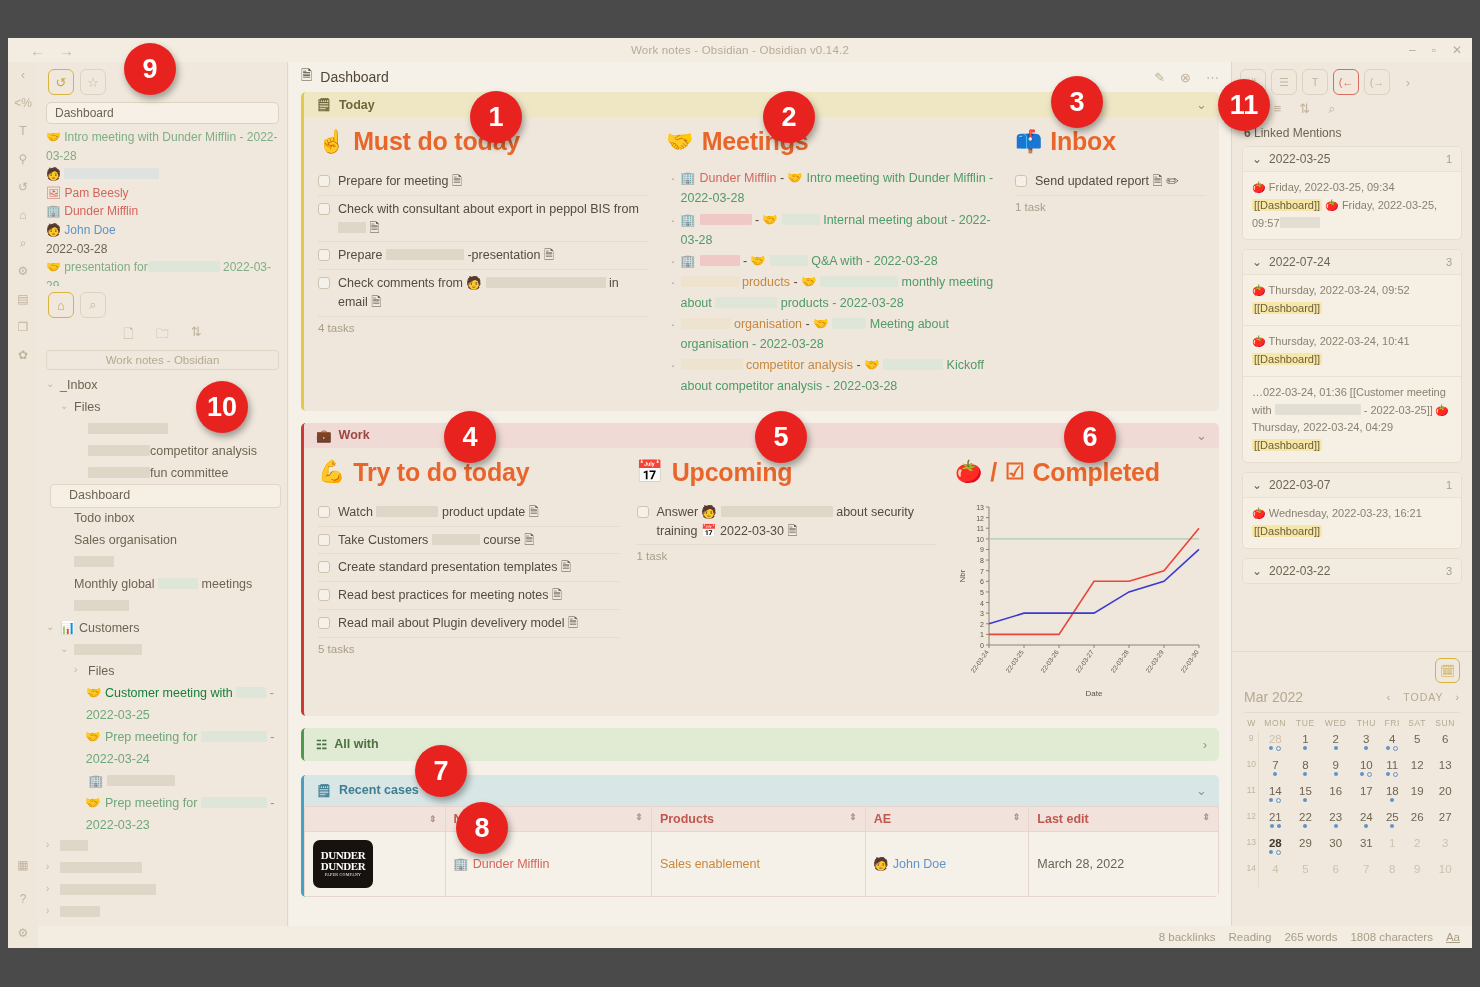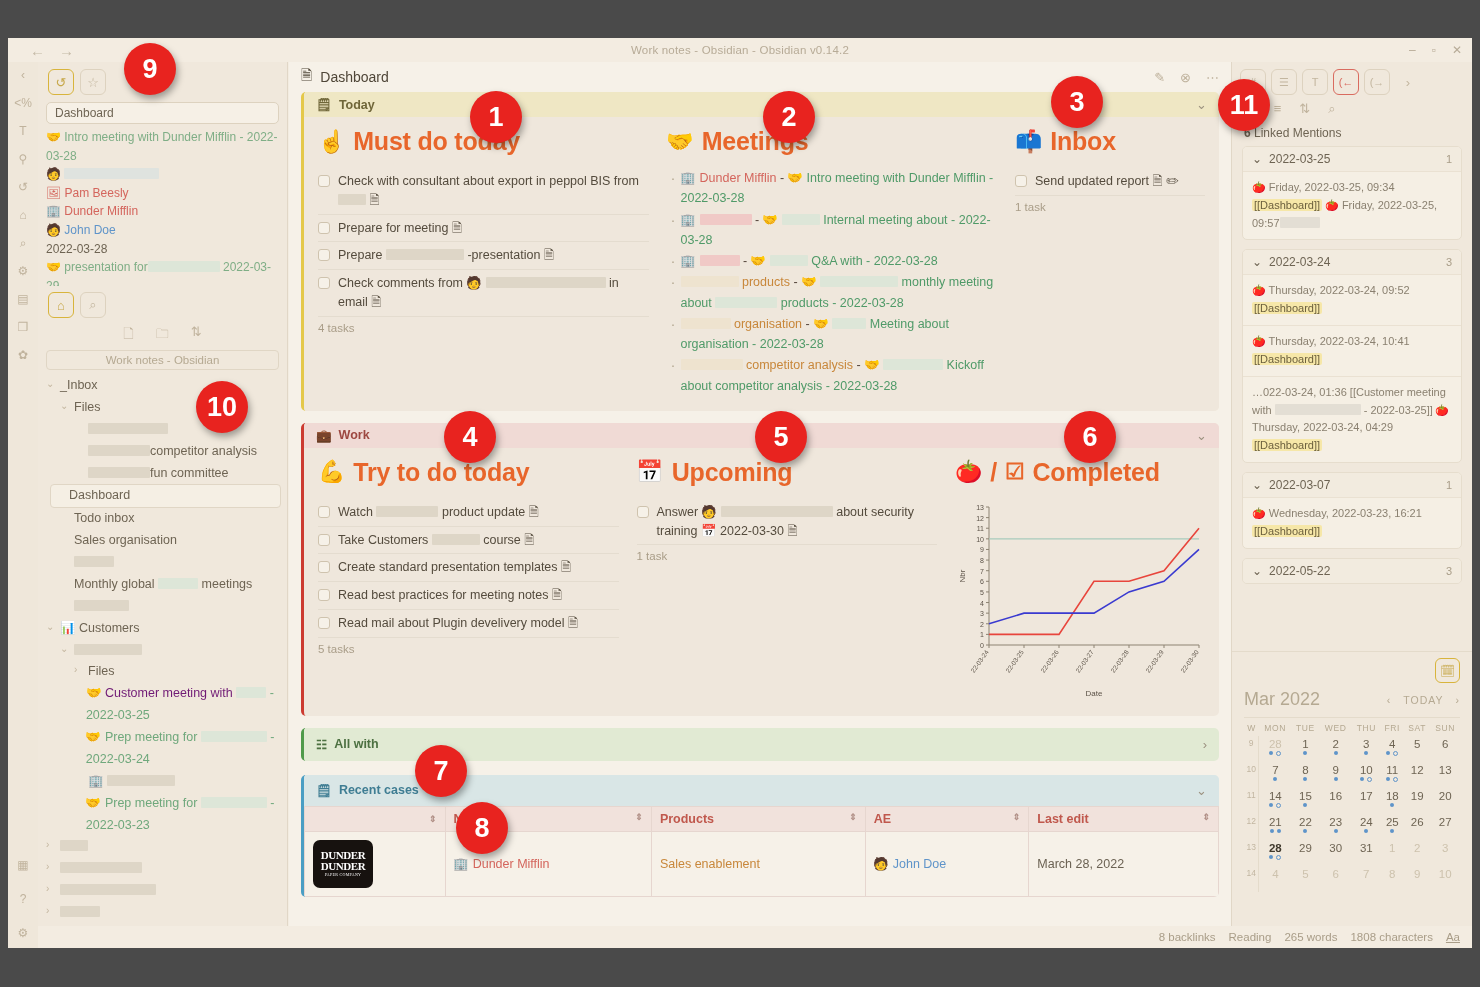--- a/index.html
+++ b/index.html
@@ -152,21 +152,21 @@
   .lmg-h .cnt{ margin-left:auto; font-size:11px; color:#a99d88;}
   .lmitem{ padding:7px 9px; font-size:11px; line-height:1.62; color:#8a8070; border-top:1px solid #eae1d2;}
   .lmitem:first-child{ border-top:none;}
   .hl{ background:#f6e7a8; color:#6b5f3d; padding:0 2px; border-radius:2px;}
   
   .calwrap{ border-top:1px solid #e4dbcb; padding:6px 12px 4px 12px; flex:1;}
   .calbtnrow{ display:flex; justify-content:flex-end;}
   .calbtn{ width:25px;height:25px;border:1px solid #d8b43c;border-radius:6px;color:#c7a84a;
     display:flex;align-items:center;justify-content:center;font-size:12px;}
   .calhdr{ display:flex; align-items:center; padding:6px 0 7px 0;}
-  .calhdr .mon{ font-size:18px; color:#6e6453;}
+  .calhdr .mon{ font-size:14px; color:#6e6453;}
   .calhdr .mon span{ color:#b5a992;}
   .calnav{ margin-left:auto; display:flex; align-items:center; gap:12px; color:#b5a992; font-size:10.5px; letter-spacing:1px;}
   table.cal{ width:100%; border-collapse:collapse; border-top:1px solid #e4dbcb;}
   table.cal th{ font-size:8.5px; color:#b5a992; font-weight:normal; letter-spacing:.6px; padding:5px 0 3px 0;}
   table.cal td{ text-align:center; font-size:11.5px; color:#6e6453; padding:2px 0 1px 0; position:relative; height:26px; vertical-align:top;}
   table.cal td.wk{ font-size:8.5px; color:#c2b6a1; border-right:1px solid #e4dbcb;}
   table.cal td.dim{ color:#cdc2ad;}
   table.cal td.today{ font-weight:bold; color:#3f382c;}
   .dots{ display:flex; gap:3px; justify-content:center; margin-top:1px;}
   .dot{ width:4px;height:4px;border-radius:50%; background:#5f94c9;}
@@ -300,21 +300,21 @@
           <div class="tnode indent1">
             <span class="caret">⌄</span>
             <span><span class="redact" style="width: 68px; background: rgb(222, 214, 199);"></span></span>
           </div>
           <div class="tnode indent2">
             <span class="caret">›</span>
             <span><span>Files</span></span>
           </div>
           <div class="tnode indent2">
             <span class="caret"></span>
-            <span><span>🤝 </span><span style="color: #701a75;">Customer meeting with</span> <span class="redact" style="width: 30px; background: rgb(221, 230, 216);"></span><span style="color: rgb(111, 168, 124);"> - 2022-03-25</span></span>
+            <span><span>🤝 </span><span style="color: #15803d;">Customer meeting with</span> <span class="redact" style="width: 30px; background: rgb(221, 230, 216);"></span><span style="color: rgb(111, 168, 124);"> - 2022-03-25</span></span>
           </div>
           <div class="tnode indent2">
             <span class="caret"></span>
             <span><span>🤝 </span><span style="color: rgb(111, 168, 124);">Prep meeting for</span> <span class="redact" style="width: 66px; background: rgb(221, 230, 216);"></span><span style="color: rgb(111, 168, 124);"> - 2022-03-24</span></span>
           </div>
           <div class="tnode indent2">
             <span class="caret"></span>
             <span><span>🏢 </span><span class="redact" style="width: 68px; background: rgb(222, 214, 199);"></span></span>
           </div>
           <div class="tnode indent2">
@@ -365,25 +365,25 @@
           <div class="cbody">
             <div class="cols">
               <div class="col">
                 <h2 class="sect">
                   <span class="em">☝</span>
                   <span>Must do today</span>
                 </h2>
                 <div id="mustdo">
                     <div class="task">
                       <div class="cbox"></div>
+                      <div><span>Prepare for meeting</span><span> 🗎</span></div>
+                    </div>
+                    <div class="task">
+                      <div class="cbox"></div>
                       <div><span>Check with consultant about export in peppol BIS from</span> <span class="redact" style="width: 28px; background: rgb(222, 214, 199);"></span><span> 🗎</span></div>
-                    </div>
-                    <div class="task">
-                      <div class="cbox"></div>
-                      <div><span>Prepare for meeting</span><span> 🗎</span></div>
                     </div>
                     <div class="task">
                       <div class="cbox"></div>
                       <div><span>Prepare</span> <span class="redact" style="width: 78px; background: rgb(222, 214, 199);"></span><span> -presentation</span><span> 🗎</span></div>
                     </div>
                     <div class="task">
                       <div class="cbox"></div>
                       <div><span>Check comments from</span><span> 🧑</span> <span class="redact" style="width: 120px; background: rgb(222, 214, 199);"></span><span> in email</span><span> 🗎</span></div>
                     </div>
                   </div>
@@ -607,39 +607,39 @@
             <div class="lmg-h">
               <span>⌄</span>
               <span>2022-03-25</span>
               <span class="cnt">1</span>
             </div>
             <div class="lmitem"><span>🍅 </span><span>Friday, 2022-03-25, 09:34 </span><span class="hl">[[Dashboard]]</span> <span>🍅 </span><span>Friday, 2022-03-25, 09:57</span><span class="redact" style="width: 40px; background: rgb(227, 222, 212);"></span></div>
           </div>
           <div class="lmgroup">
             <div class="lmg-h">
               <span>⌄</span>
-              <span>2022-03-24</span>
+              <span>2022-07-24</span>
               <span class="cnt">3</span>
             </div>
             <div class="lmitem"><span>🍅 </span><span>Thursday, 2022-03-24, 09:52 </span><span class="hl">[[Dashboard]]</span> </div>
             <div class="lmitem"><span>🍅 </span><span>Thursday, 2022-03-24, 10:41 </span><span class="hl">[[Dashboard]]</span> </div>
             <div class="lmitem"><span>…022-03-24, 01:36 [[Customer meeting with </span><span class="redact" style="width: 86px; background: rgb(227, 222, 212);"></span><span> - 2022-03-25]] </span><span>🍅 </span><span>Thursday, 2022-03-24, 04:29 </span><span class="hl">[[Dashboard]]</span> </div>
           </div>
           <div class="lmgroup">
             <div class="lmg-h">
               <span>⌄</span>
               <span>2022-03-07</span>
               <span class="cnt">1</span>
             </div>
             <div class="lmitem"><span>🍅 </span><span>Wednesday, 2022-03-23, 16:21 </span><span class="hl">[[Dashboard]]</span> </div>
           </div>
           <div class="lmgroup">
             <div class="lmg-h">
               <span>⌄</span>
-              <span>2022-05-22</span>
+              <span>2022-03-22</span>
               <span class="cnt">3</span>
             </div>
           </div>
         </div>
       <div class="calwrap">
         <div class="calbtnrow">
           <div class="calbtn">🗓</div>
         </div>
         <div class="calhdr">
           <div class="mon">

